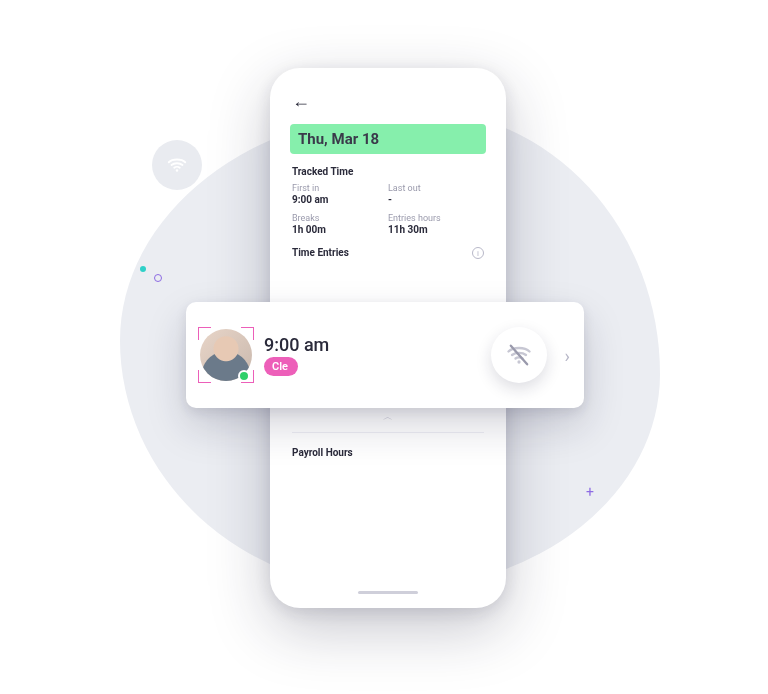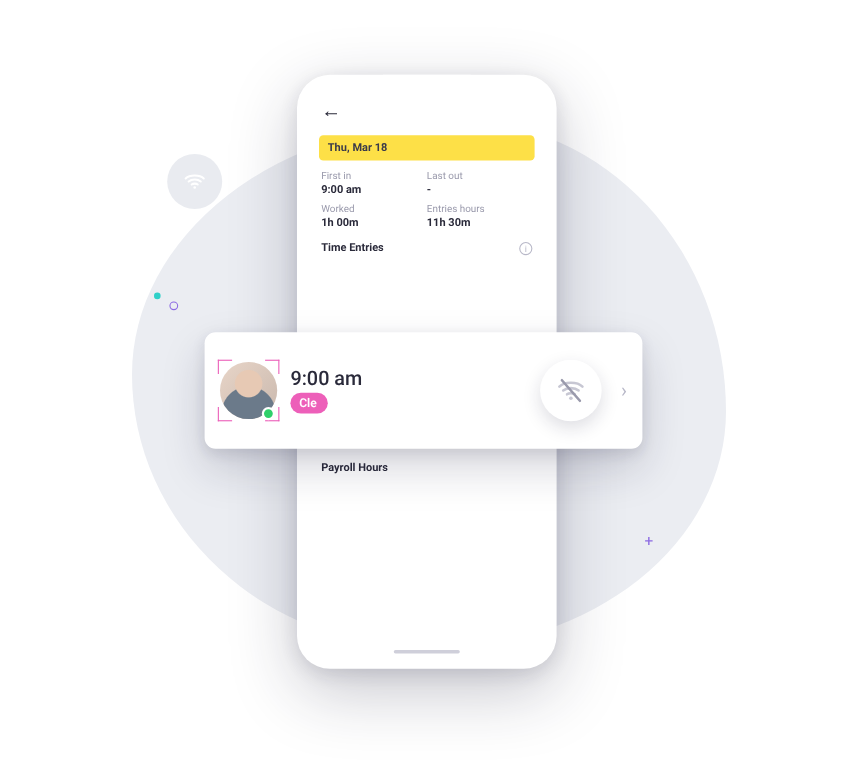--- a/index.html
+++ b/index.html
@@ -101,24 +101,24 @@
   }
   .back-arrow {
     font-size: 18px;
     color: #2a2a3a;
     cursor: pointer;
     display: inline-block;
   }
 
   .date-bar {
     margin: 6px 12px 8px 12px;
-    background: #fde047;
+    background: #86efac;
     border-radius: 4px;
     padding: 6px 8px;
-    font-size: 10px;
+    font-size: 15px;
     font-weight: 700;
     color: #3a3a4a;
   }
 
   .section-title {
     padding: 4px 14px 4px 14px;
     font-size: 10px;
     font-weight: 700;
     color: #2a2a3a;
   }
@@ -321,31 +321,32 @@
 <div class="phone">
   <div class="notch"></div>
   <div class="phone-inner">
 
     <div class="topbar">
       <span class="back-arrow">←</span>
     </div>
 
     <div class="date-bar">Thu, Mar 18</div>
 
+    <div class="section-title">Tracked Time</div>
     <div class="grid2">
       <div>
         <div class="stat-label">First in</div>
         <div class="stat-value">9:00 am</div>
       </div>
       <div>
         <div class="stat-label">Last out</div>
         <div class="stat-value">-</div>
       </div>
       <div>
-        <div class="stat-label">Worked</div>
+        <div class="stat-label">Breaks</div>
         <div class="stat-value">1h 00m</div>
       </div>
       <div>
         <div class="stat-label">Entries hours</div>
         <div class="stat-value">11h 30m</div>
       </div>
     </div>
 
     <div class="entries-header">
       <div class="section-title" style="padding:0">Time Entries</div>

